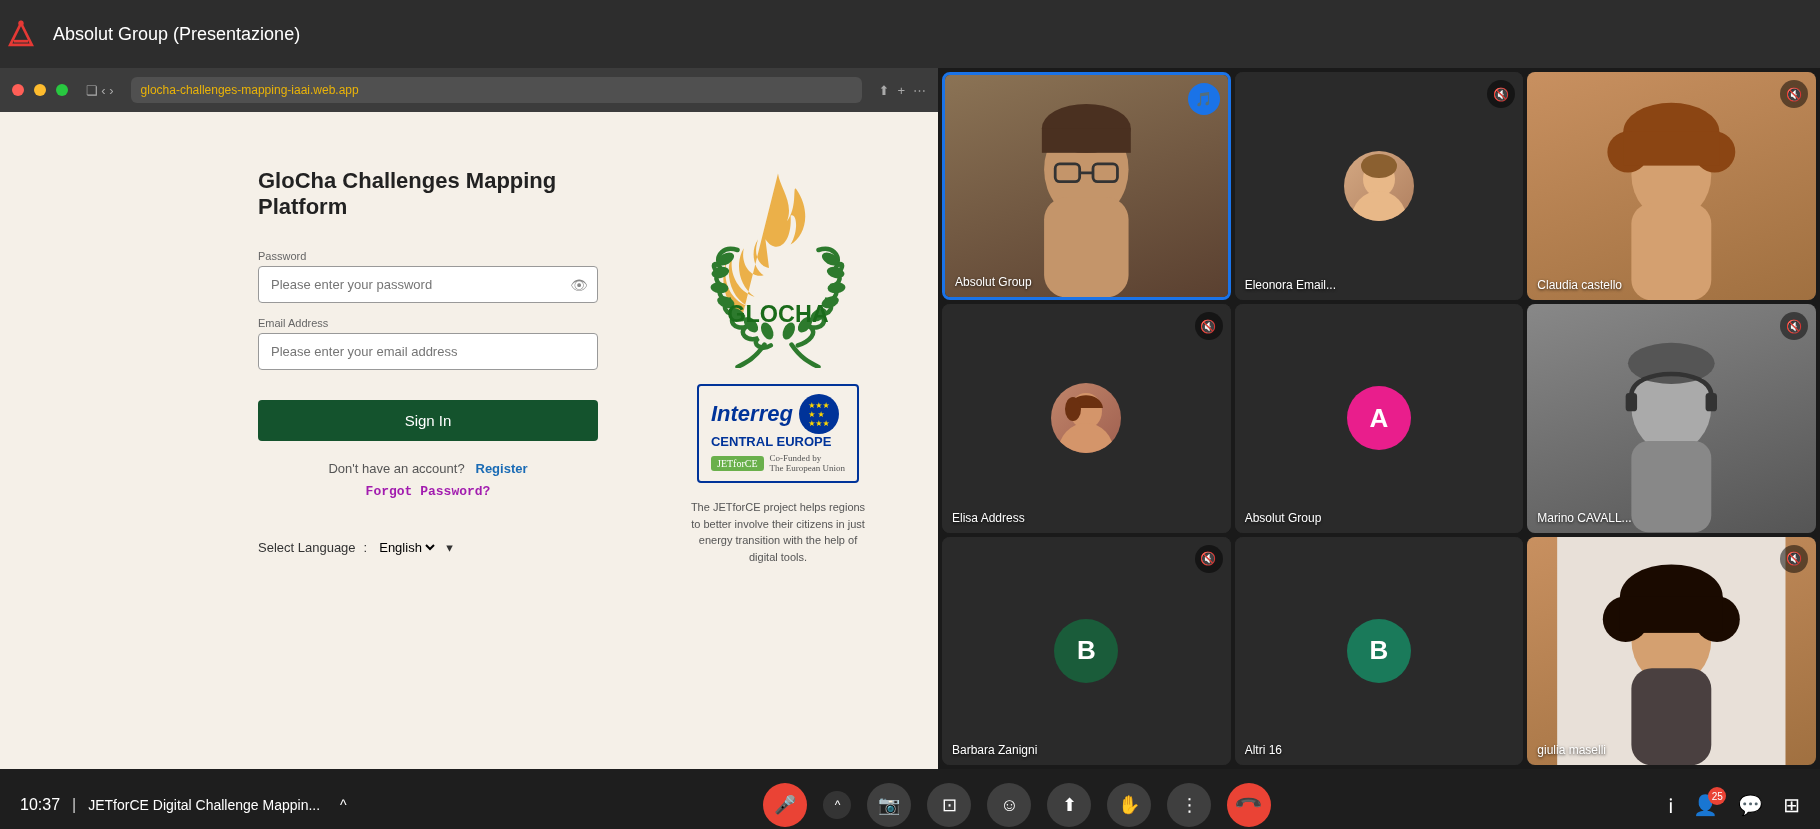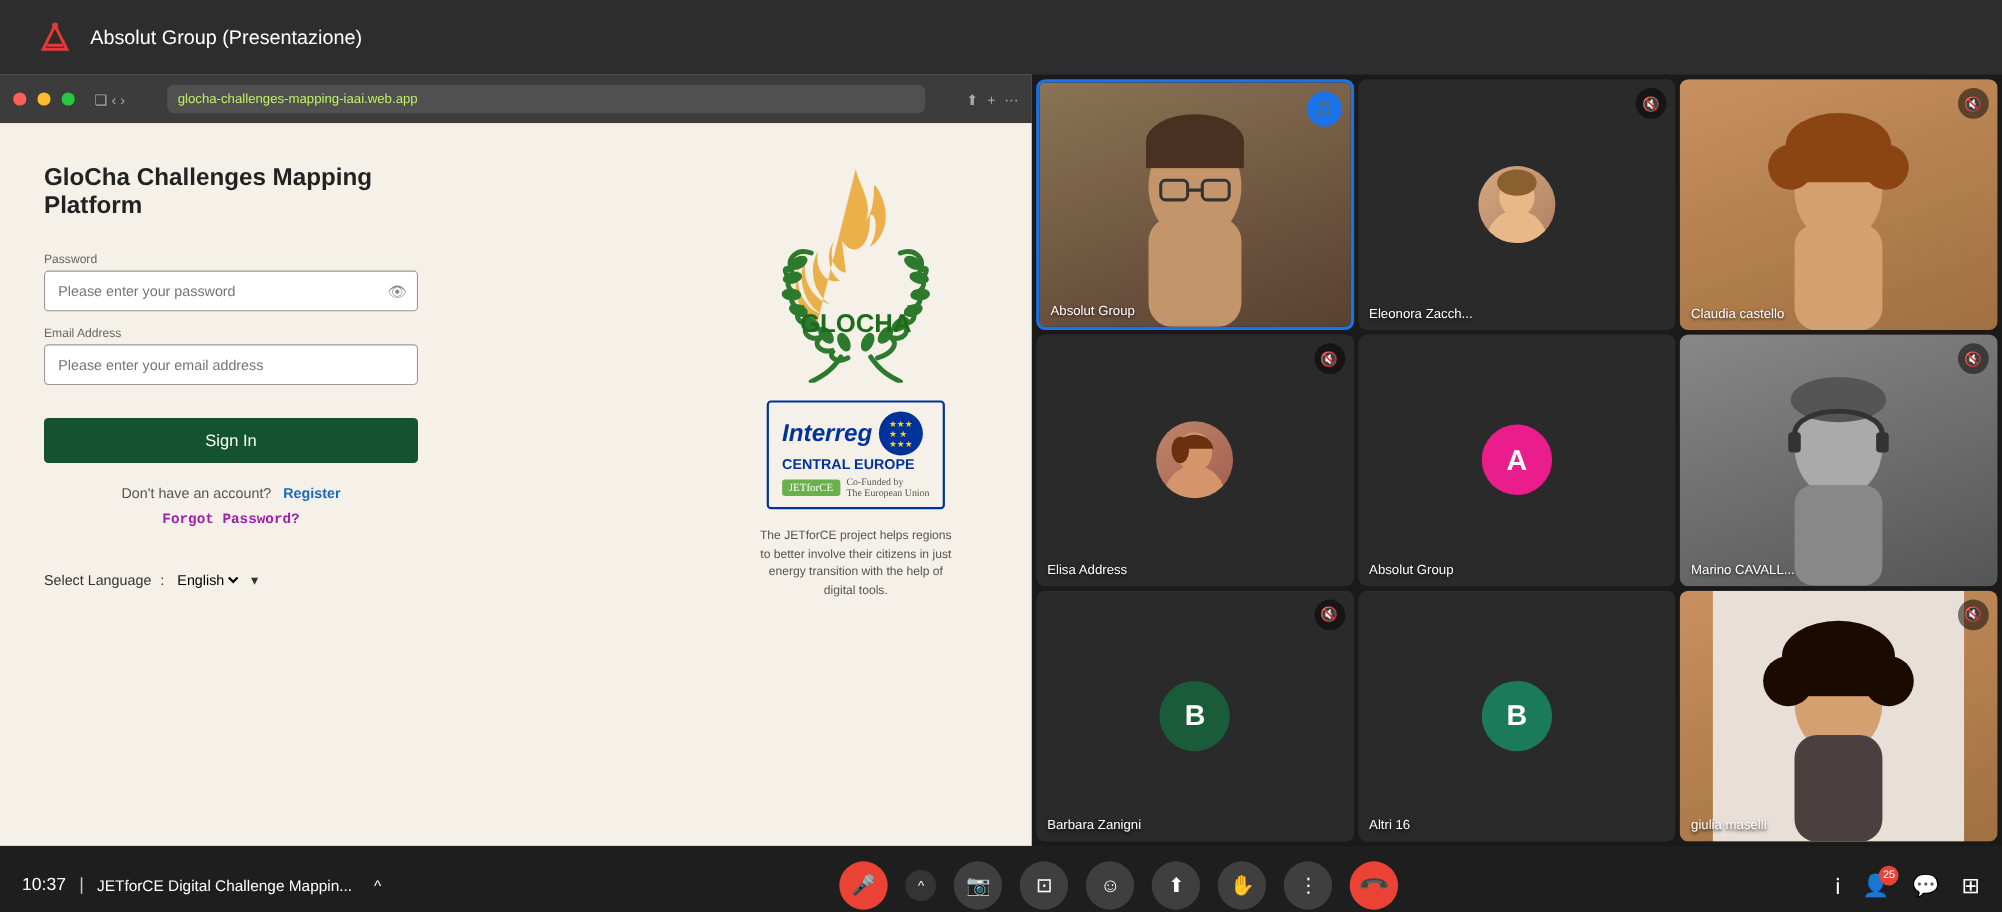--- a/index.html
+++ b/index.html
@@ -1,21 +1,21 @@
 <!DOCTYPE html>
 <html><head>
   <meta charset="utf-8">
   <style>
     * { box-sizing: border-box; margin: 0; padding: 0; }
     body { width: 1820px; height: 829px; background: #1a1a1a; font-family: 'Segoe UI', Arial, sans-serif; overflow: hidden; }
 
     
     #top-bar {
       width: 100%; height: 68px; background: #2d2d2d;
-      display: flex; align-items: center; padding: 0 32px; gap: 14px;
+      display: flex; align-items: center; padding: 0 3px; gap: 14px;
     }
     #app-logo { width: 36px; height: 36px; }
     #app-title { color: #fff; font-size: 18px; font-weight: 400; }
 
     
     #main-content {
       display: flex; width: 100%; height: calc(829px - 56px - 72px);
     }
 
     
@@ -28,33 +28,33 @@
       padding: 0 12px; gap: 10px; border-radius: 0;
     }
     .browser-dot { width: 12px; height: 12px; border-radius: 50%; }
     .dot-red { background: #ff5f57; }
     .dot-yellow { background: #febc2e; }
     .dot-green { background: #28c840; }
     #browser-controls { display: flex; gap: 8px; align-items: center; margin-left: 8px; }
     .browser-btn { color: #aaa; font-size: 13px; cursor: pointer; }
     #url-bar {
       flex: 1; background: #505050; border-radius: 6px; height: 26px;
-      display: flex; align-items: center; padding: 0 10px; color: #bef264; font-size: 12px;
-      margin: 0 28px;
+      display: flex; align-items: center; padding: 0 10px; color: #eab308; font-size: 12px;
+      margin: 0 7px;
     }
     #browser-right-controls { display: flex; gap: 8px; color: #aaa; font-size: 13px; }
 
     
     #page-content {
       flex: 1; display: flex; flex-direction: column; align-items: center;
       padding: 30px 40px 20px; background: #f5f0e8;
     }
     #login-section {
-      display: flex; gap: 60px; width: 100%; justify-content: space-between;
-      align-items: flex-start; margin-top: 6px;
+      display: flex; gap: 60px; width: 100%; justify-content: flex-end;
+      align-items: flex-start; margin-top: 26px;
     }
     #login-form { flex: 0 0 340px; }
     #platform-title { font-size: 22px; font-weight: 700; color: #222; margin-bottom: 30px; }
     .form-group { margin-bottom: 14px; }
     .form-label { font-size: 11px; color: #666; margin-bottom: 4px; display: block; }
     .form-input {
       width: 100%; border: 1px solid #999; border-radius: 4px;
       padding: 10px 12px; font-size: 13px; color: #888; background: #fff;
       outline: none; position: relative;
     }
@@ -309,21 +309,21 @@
       <div style="position:absolute;top:0;left:0;width:100%;height:100%;background:#2a2a2a;display:flex;align-items:center;justify-content:center;">
         <div style="width:70px;height:70px;border-radius:50%;overflow:hidden;background:linear-gradient(135deg,#d4a882,#b08060);">
           <svg viewBox="0 0 70 70" width="70" height="70">
             <ellipse cx="35" cy="28" rx="16" ry="18" fill="#e8b888"></ellipse>
             <ellipse cx="35" cy="70" rx="28" ry="30" fill="#e8b888"></ellipse>
             <ellipse cx="35" cy="15" rx="18" ry="12" fill="#8B6030"></ellipse>
           </svg>
         </div>
       </div>
       <div class="mute-icon">🔇</div>
-      <span class="participant-name">Eleonora Zacch...</span>
+      <span class="participant-name">Eleonora Email...</span>
     </div>
 
     <div class="participant-tile">
       <div style="position:absolute;top:0;left:0;width:100%;height:100%;background:linear-gradient(160deg,#c89060,#a07040);">
         <svg viewBox="0 0 200 200" width="100%" height="100%">
           <ellipse cx="100" cy="90" rx="35" ry="40" fill="#d4a070"></ellipse>
           <rect x="65" y="115" width="70" height="85" rx="18" fill="#d4a070"></rect>
 
           <ellipse cx="100" cy="52" rx="42" ry="25" fill="#8B4513"></ellipse>
           <circle cx="62" cy="70" r="18" fill="#8B4513"></circle>

